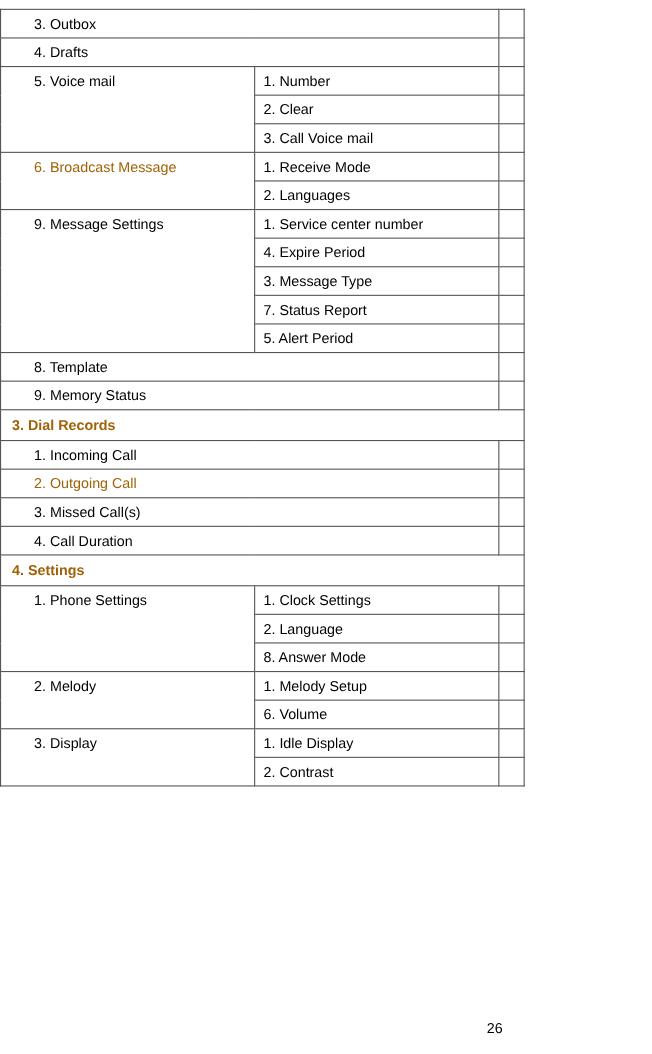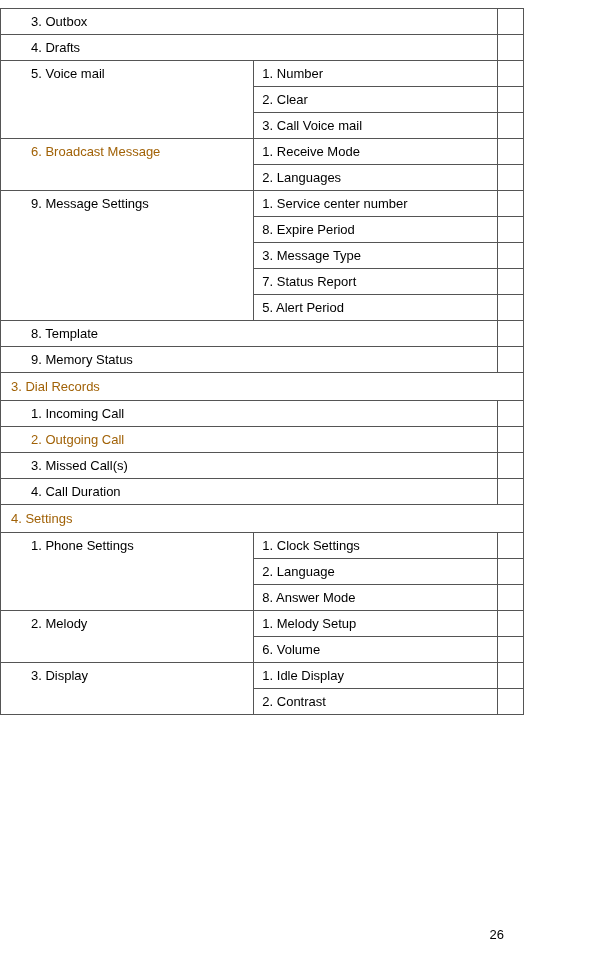--- a/index.html
+++ b/index.html
@@ -10,37 +10,37 @@
     body {
       width: 593px;
       min-height: 958px;
       background: #fff;
       font-family: Arial, sans-serif;
       font-size: 13px;
       color: #000;
       position: relative;
     }
     .page-container {
-      width: 524px;
+      width: 477px;
       min-height: 958px;
       padding: 8px 0 30px 0;
       position: relative;
     }
     table {
       width: 100%;
       border-collapse: collapse;
     }
     td, th {
       border: 1px solid #555;
       padding: 5px 8px;
       vertical-align: top;
     }
     .section-header {
       background: #fff;
-      font-weight: normal;
+      font-weight: bold;
       color: #cc0000;
       padding: 6px 10px;
       border: 1px solid #555;
       margin-top: 44px;
     }
     .red-text {
       color: #a16207;
     }
     .page-number {
       position: absolute;
@@ -93,21 +93,21 @@
         <td>2. Languages</td>
         <td></td>
       </tr>
 
       <tr>
         <td rowspan="5" class="indent1">9. Message Settings</td>
         <td>1. Service center number</td>
         <td></td>
       </tr>
       <tr>
-        <td>8. Expire Period</td>
+        <td>4. Expire Period</td>
         <td></td>
       </tr>
       <tr>
         <td>3. Message Type</td>
         <td></td>
       </tr>
       <tr>
         <td>7. Status Report</td>
         <td></td>
       </tr>

